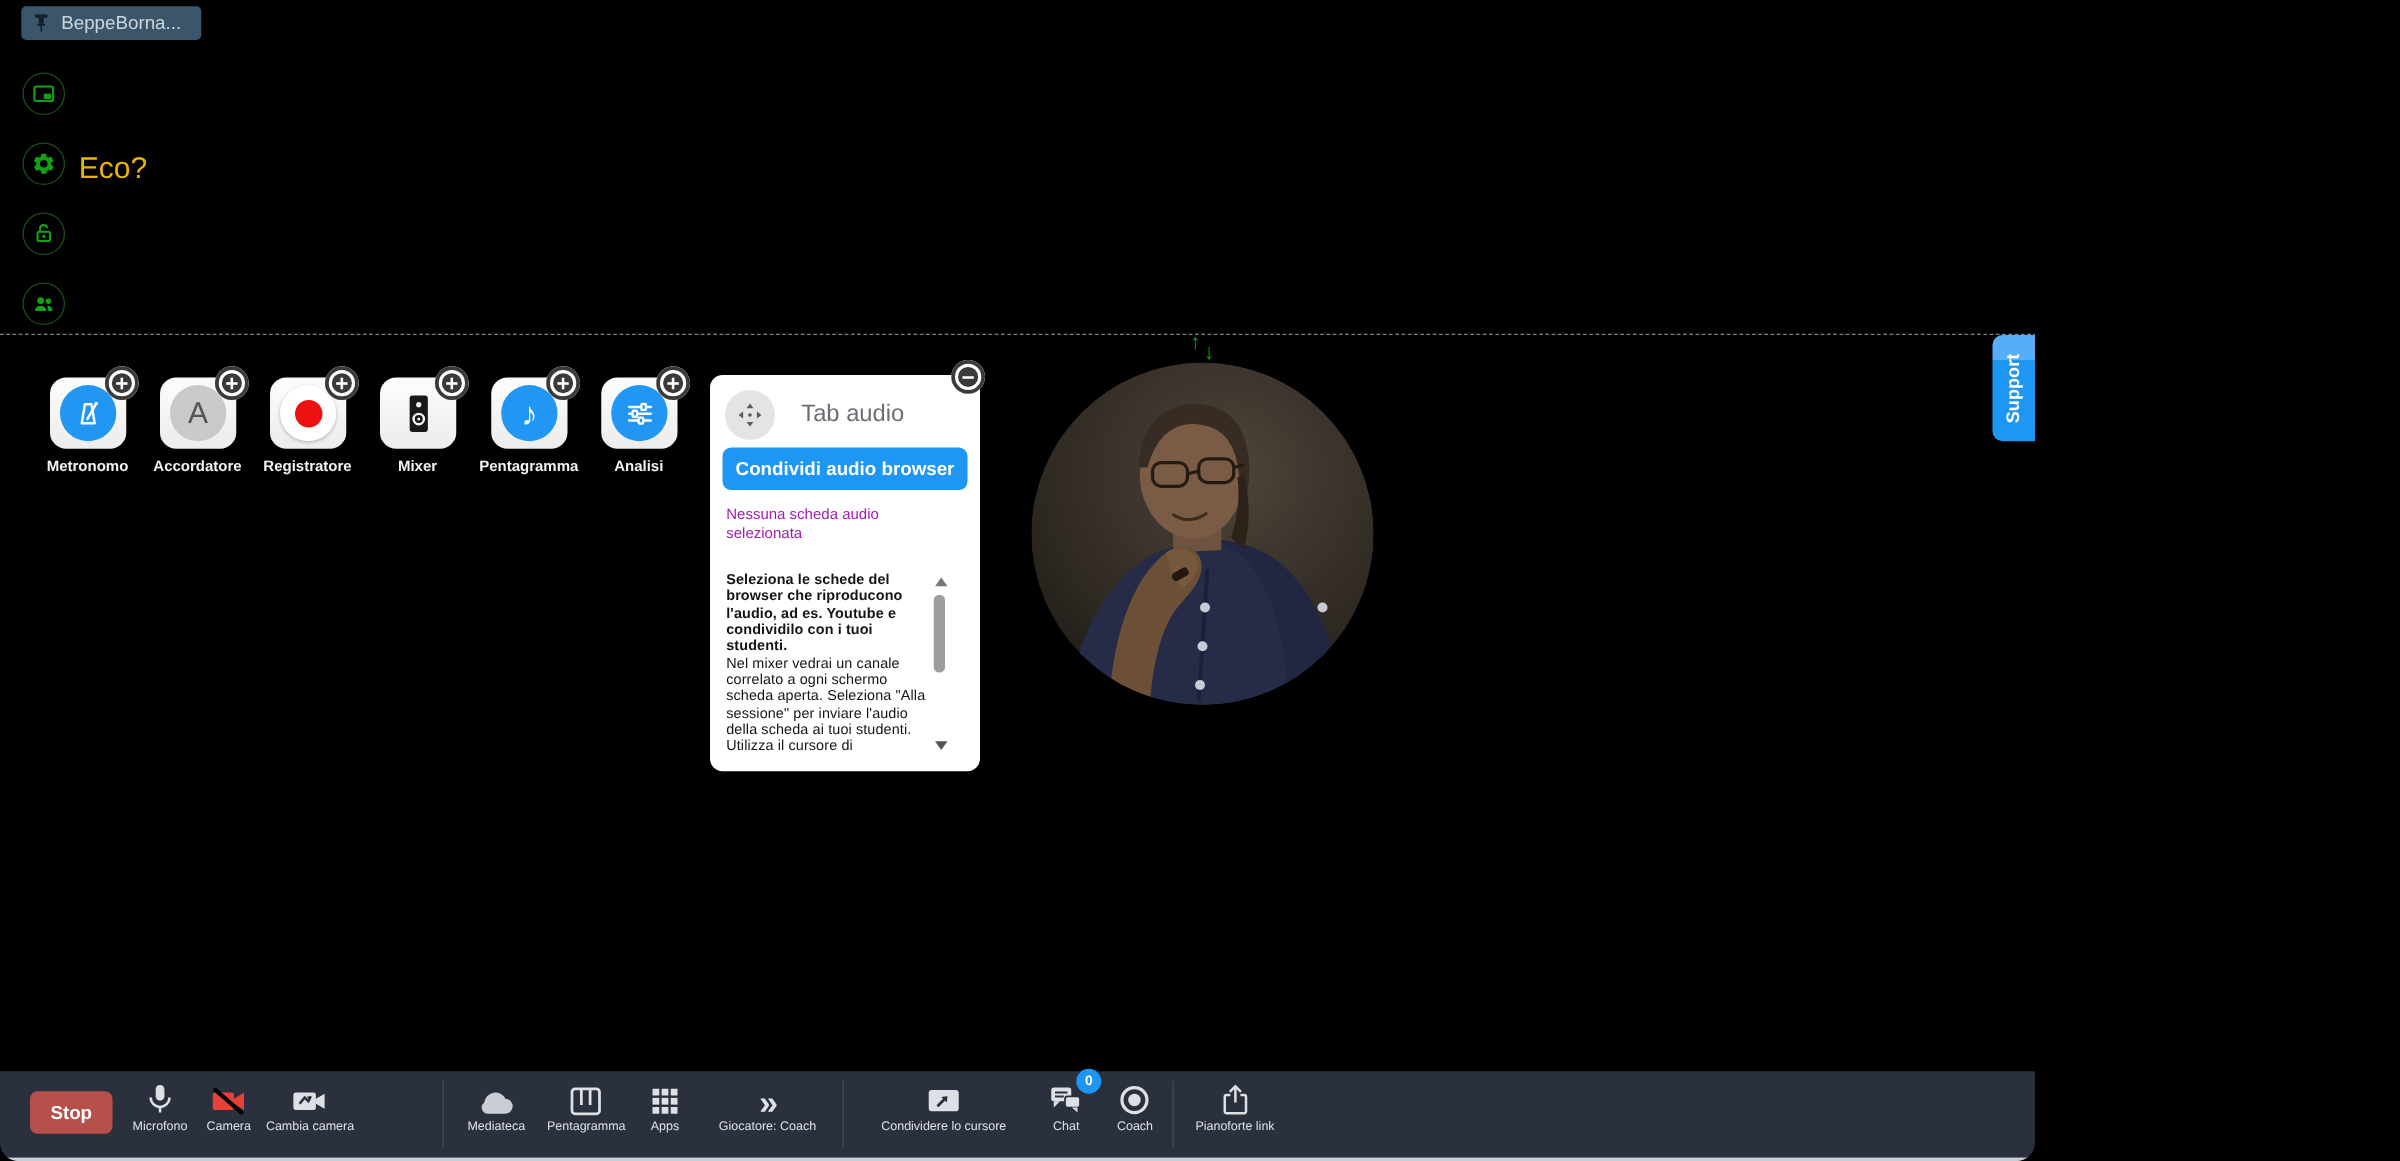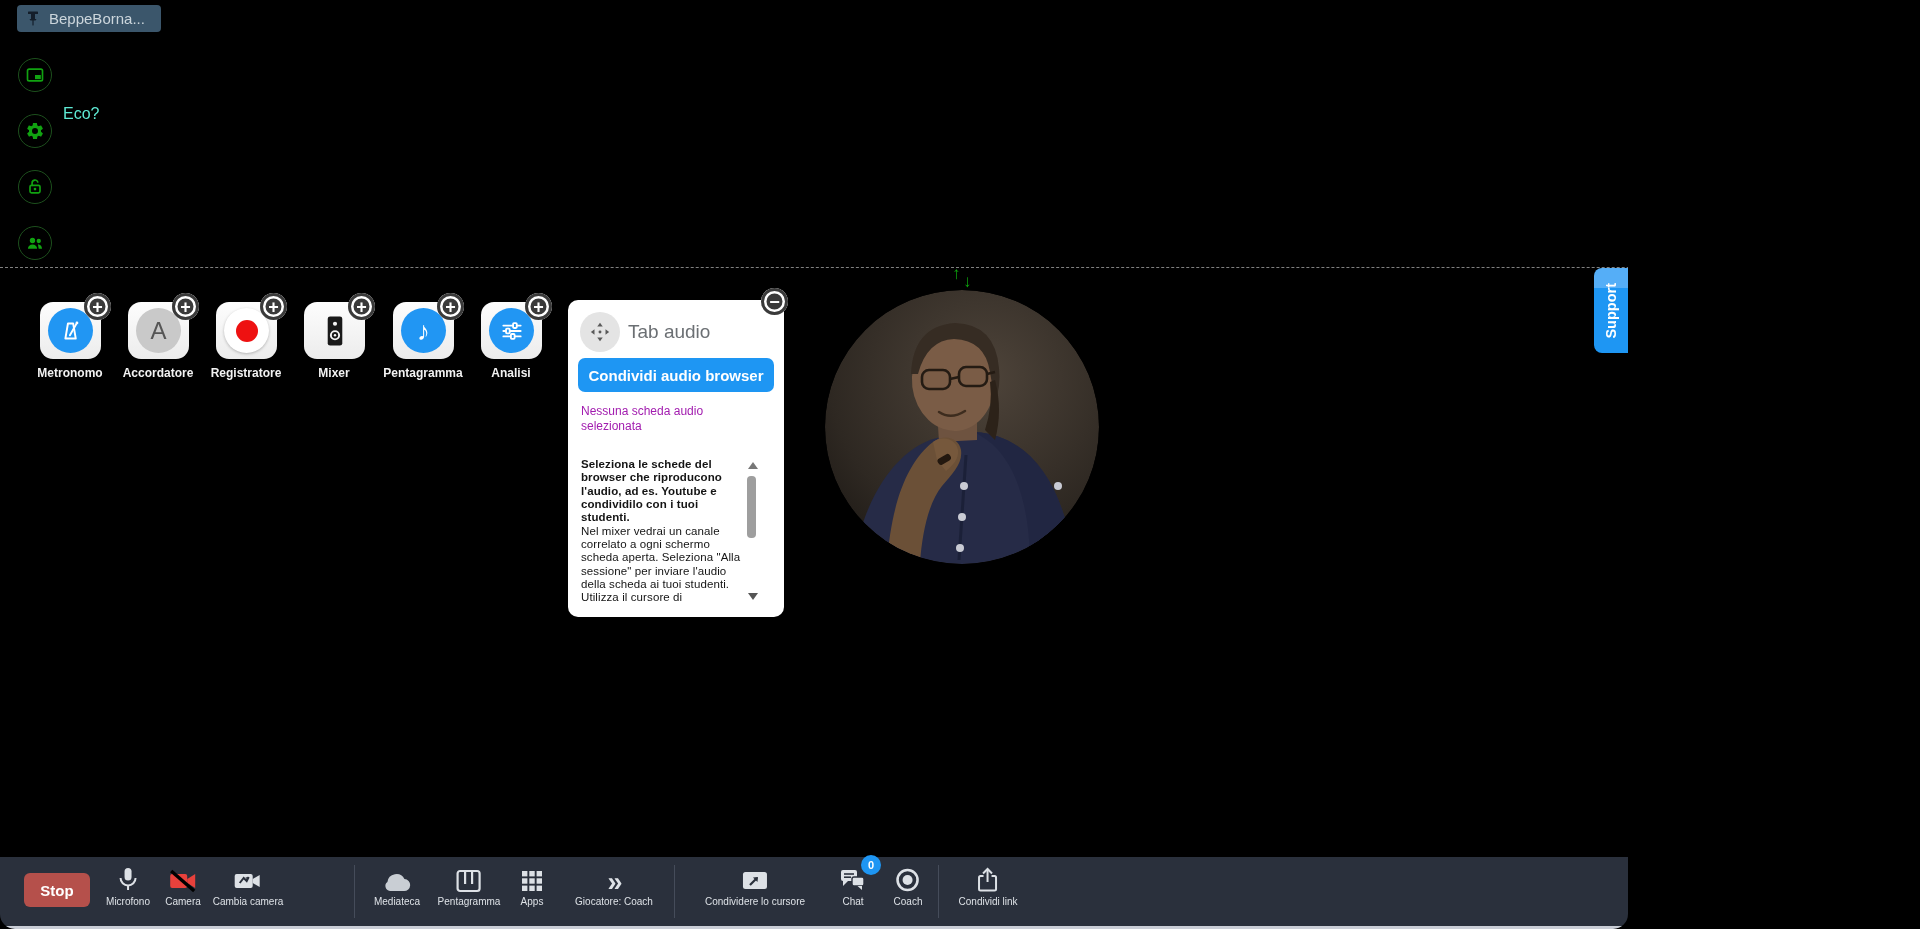--- a/index.html
+++ b/index.html
@@ -13,21 +13,21 @@
     position:absolute; left:17px; top:5px; height:27px; padding:0 16px 0 9px;
     background:#3b566b; border-radius:4px; display:flex; align-items:center; gap:9px;
   }
   .nametag .label { color:#ccd6dc; font-size:15px; }
   
   .circ-btn {
     position:absolute; left:18px; width:34px; height:34px; border-radius:50%;
     border:1px solid #1d501d; display:flex; align-items:center; justify-content:center;
     background:transparent; cursor:pointer;
   }
-  .eco-label { position:absolute; left:63px; top:105px; color:#5eead4; font-size:16px; }
+  .eco-label { position:absolute; left:63px; top:121px; color:#eab308; font-size:24px; }
   
   .dash-line { position:absolute; left:0; top:267px; width:1920px; border-top:1px dashed #808080; }
   .resize-arrows { position:absolute; left:952px; top:266px; width:30px; height:30px; color:#0da50d; }
   .resize-arrows .up { position:absolute; left:0; top:-2px; font-size:17px; font-weight:bold; }
   .resize-arrows .dn { position:absolute; left:11px; top:6px; font-size:17px; font-weight:bold; }
   
   .tool-card {
     position:absolute; top:302px; width:61px; height:57px; border-radius:13px;
     background:linear-gradient(180deg,#fdfdfd,#ececec); box-shadow:0 2px 5px rgba(0,0,0,.5);
     display:flex; align-items:center; justify-content:center; cursor:pointer;
@@ -48,21 +48,21 @@
     color:#fff; display:flex; align-items:center; justify-content:center;
     font-size:18px; font-weight:700; cursor:pointer; line-height:1;
   }
   
   .panel {
     position:absolute; left:568px; top:300px; width:216px; height:317px;
     background:#fff; border-radius:10px; box-shadow:0 3px 10px rgba(0,0,0,.6);
   }
   .panel-header { position:absolute; left:12px; top:12px; display:flex; align-items:center; }
   .move-chip { width:40px; height:40px; border-radius:50%; background:#e4e4e4; display:flex; align-items:center; justify-content:center; cursor:grab; }
-  .panel-title { margin-left:8px; color:#6b6f73; font-size:19px; }
+  .panel-title { margin-left:21px; color:#6b6f73; font-size:19px; }
   .share-btn {
     position:absolute; left:10px; right:10px; top:58px; height:34px; border:none;
     background:#1e96f3; border-radius:7px; color:#fff; font-weight:700; font-size:15px;
     font-family:"Liberation Sans",sans-serif; cursor:pointer;
   }
   .panel-status { position:absolute; left:13px; top:104px; width:185px; color:#a21caf; font-size:12px; line-height:1.28; }
   .scroll-text {
     position:absolute; left:13px; top:158px; width:160px; height:148px; overflow:hidden;
     color:#141414; font-size:11.5px; line-height:1.16; letter-spacing:.1px;
   }
@@ -439,19 +439,19 @@
     <div class="tb-divider" style="left:938px"></div>
 
     <div class="tb-item" style="left:988px">
       <div class="ic">
           <svg width="24" height="26" viewBox="0 0 24 26">
         <path d="M8 9 H5 a1.5 1.5 0 0 0-1.5 1.5 V22 a1.5 1.5 0 0 0 1.5 1.5 H19 a1.5 1.5 0 0 0 1.5-1.5 V10.5 A1.5 1.5 0 0 0 19 9 H16" fill="none" stroke="#dde1e6" stroke-width="2"></path>
         <line x1="12" y1="2.5" x2="12" y2="15" stroke="#dde1e6" stroke-width="2"></line>
         <path d="M7.5 6.5 L12 2 L16.5 6.5" fill="none" stroke="#dde1e6" stroke-width="2"></path>
       </svg>
         </div>
-      <div class="lbl">Condividi link</div>
+      <div class="lbl">Pianoforte link</div>
     </div>
 
   </div>
 
   <div class="bottom-strip"></div>
 </div>
 
 </body></html>

